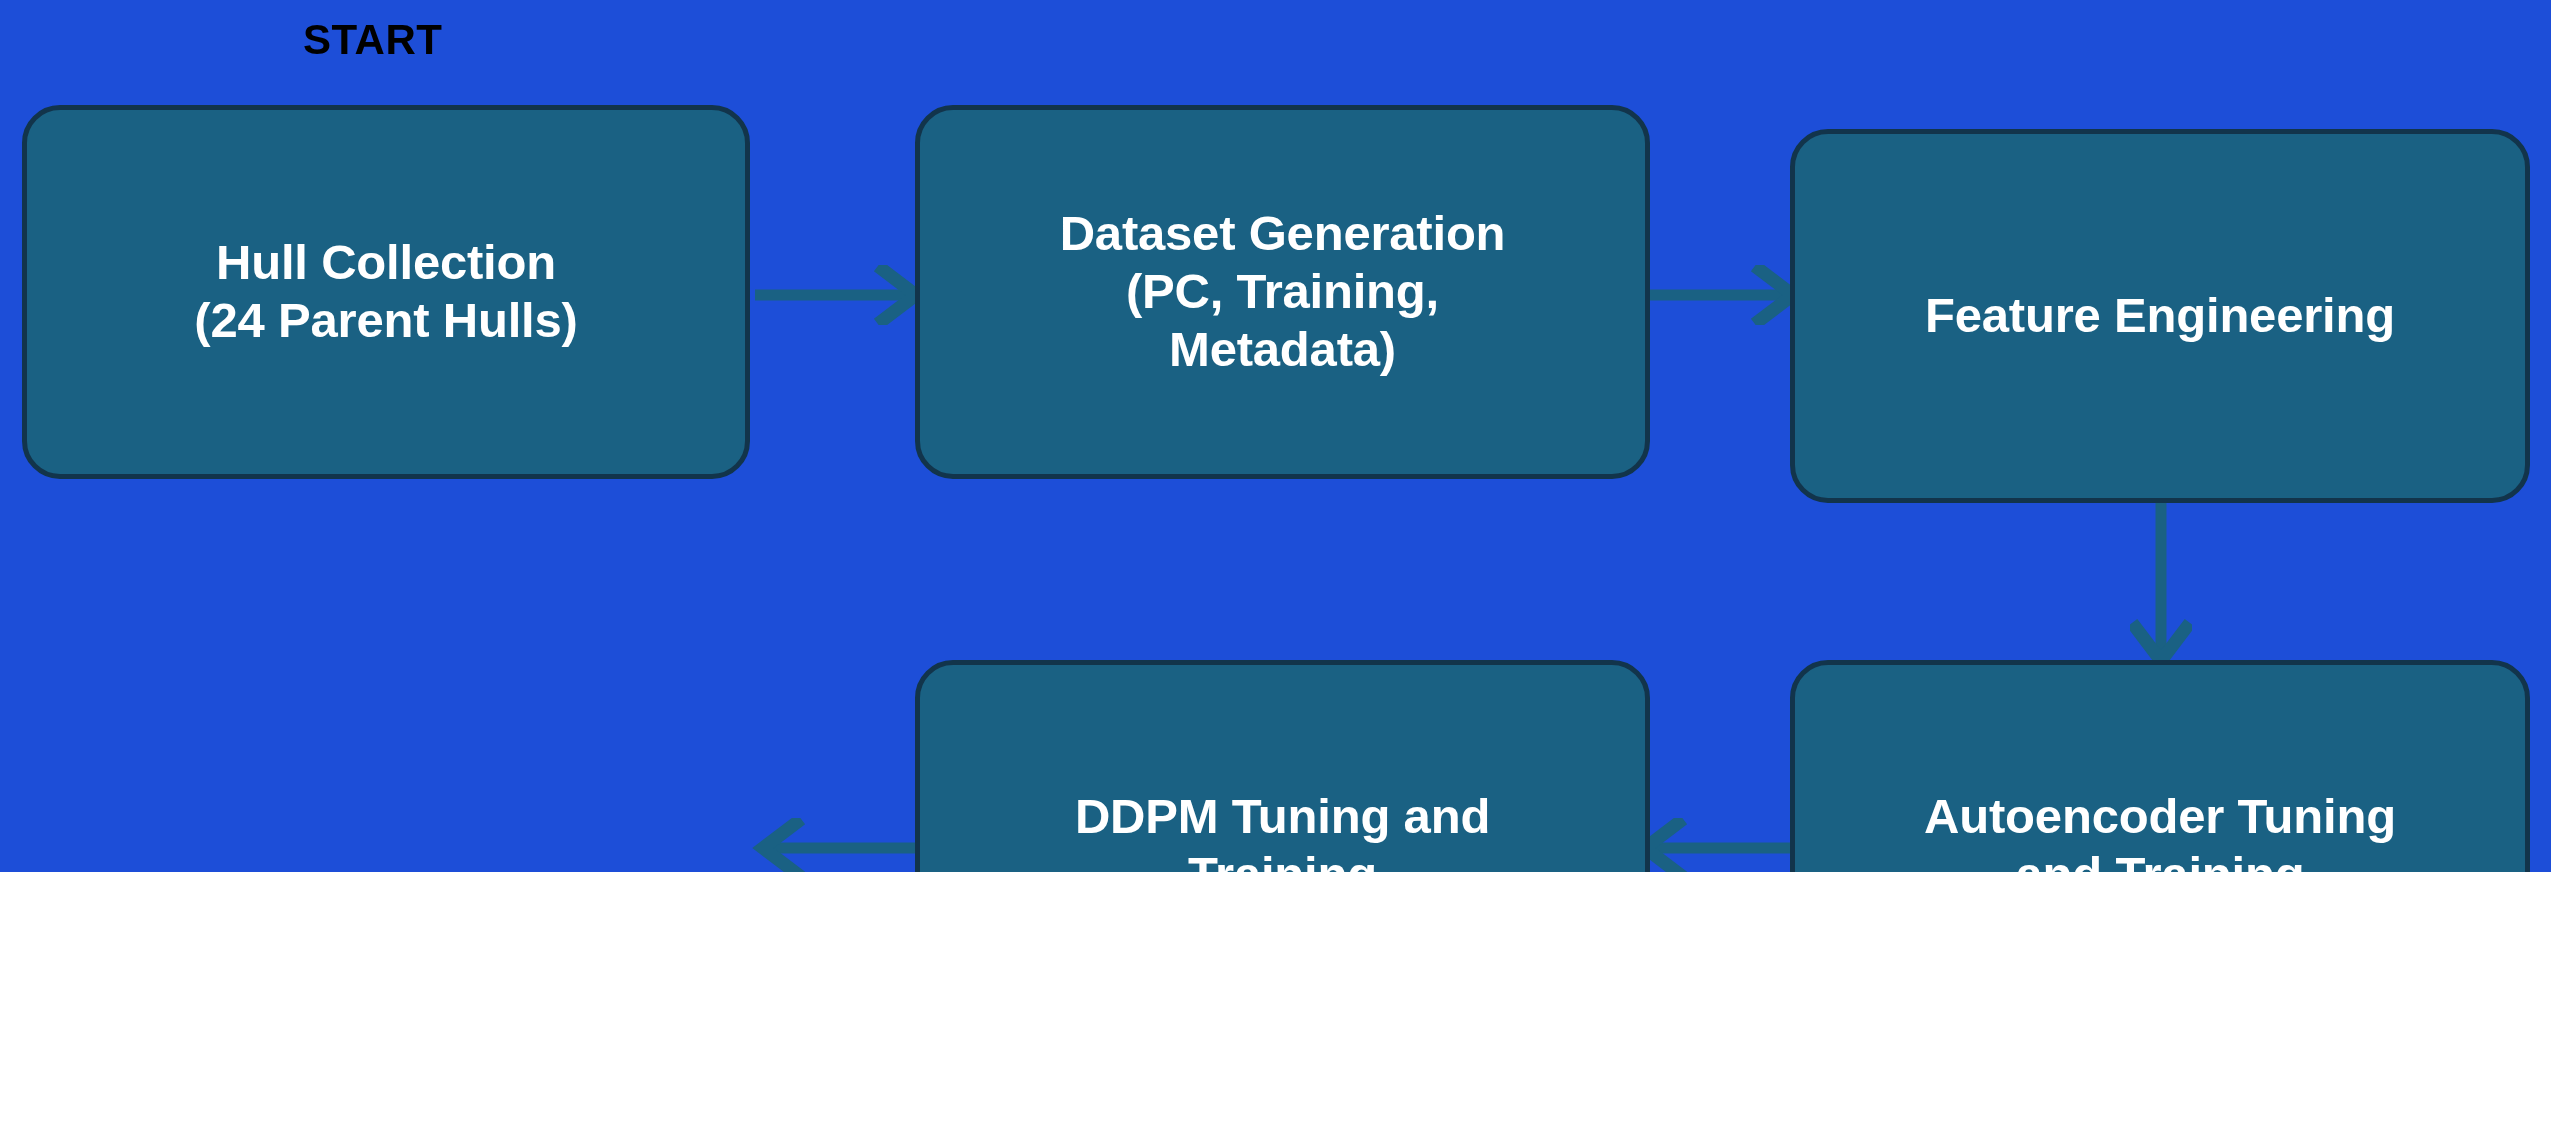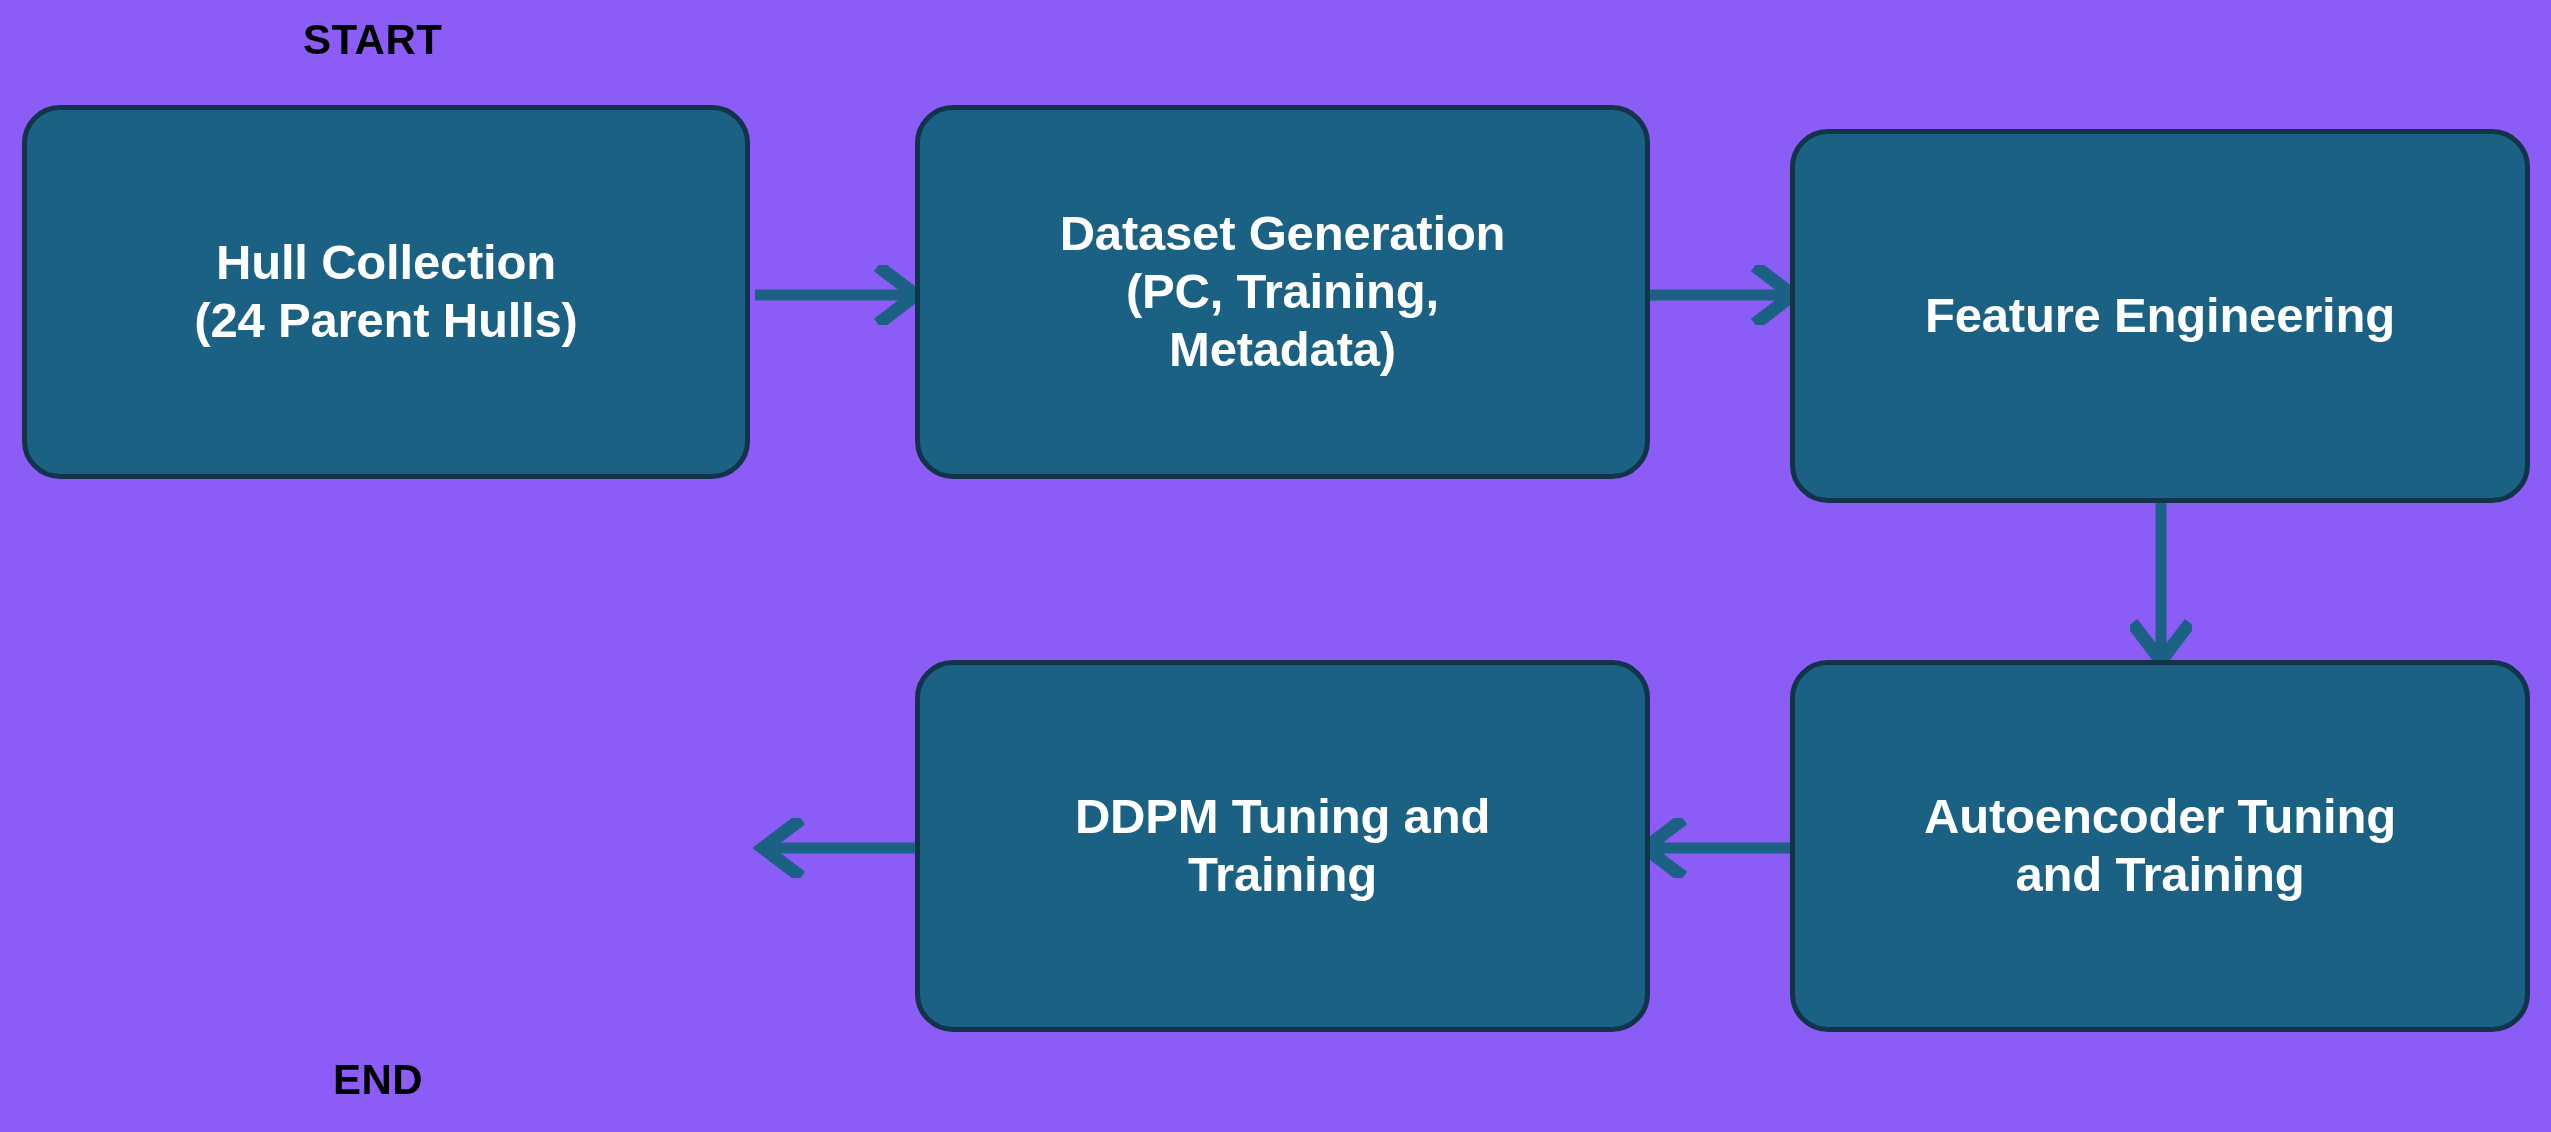--- a/index.html
+++ b/index.html
@@ -7,22 +7,22 @@
     margin: 0;
     padding: 0;
     background: #ffffff;
   }
   body {
     font-family: "Liberation Sans", sans-serif;
   }
   #canvas {
     position: relative;
     width: 2551px;
-    height: 1132px;
-    background: #8b5cf6;
+    height: 872px;
+    background: #1d4ed8;
     overflow: hidden;
   }
 
   
   .node {
     position: absolute;
     box-sizing: border-box;
     background: #1A6183;
     border: 5px solid #12344B;
     border-radius: 38px;

